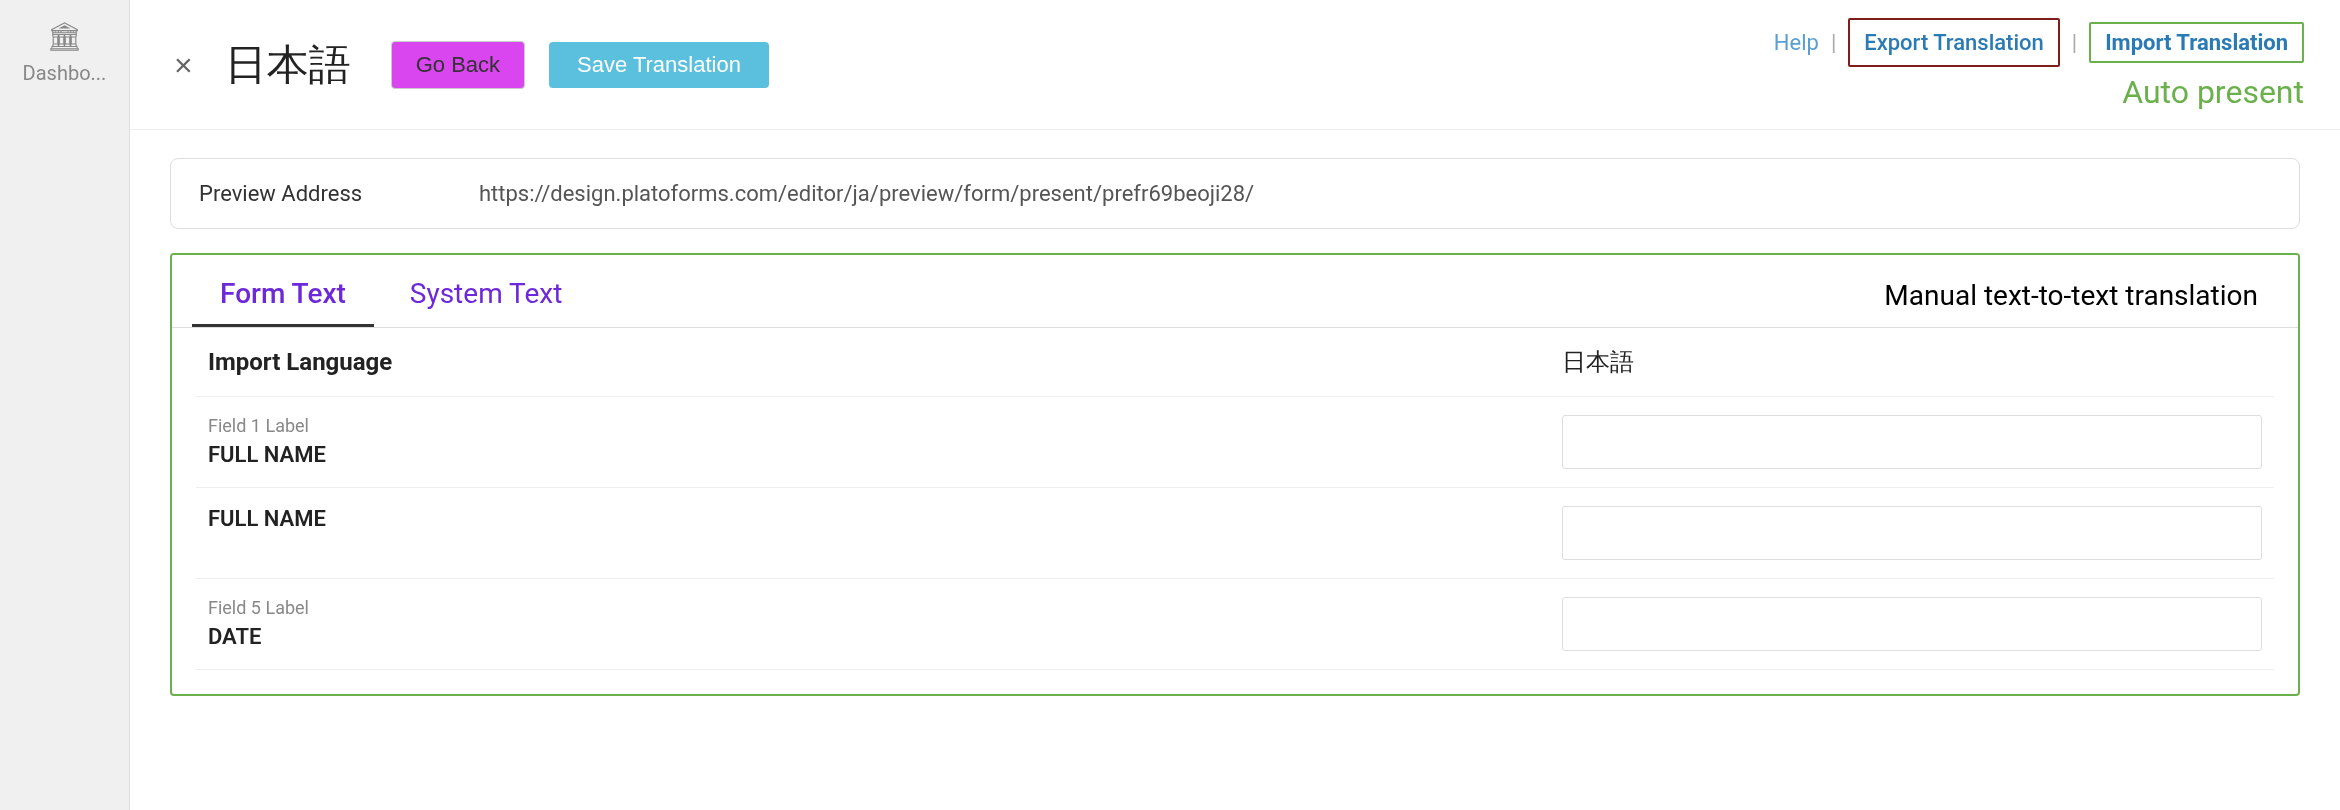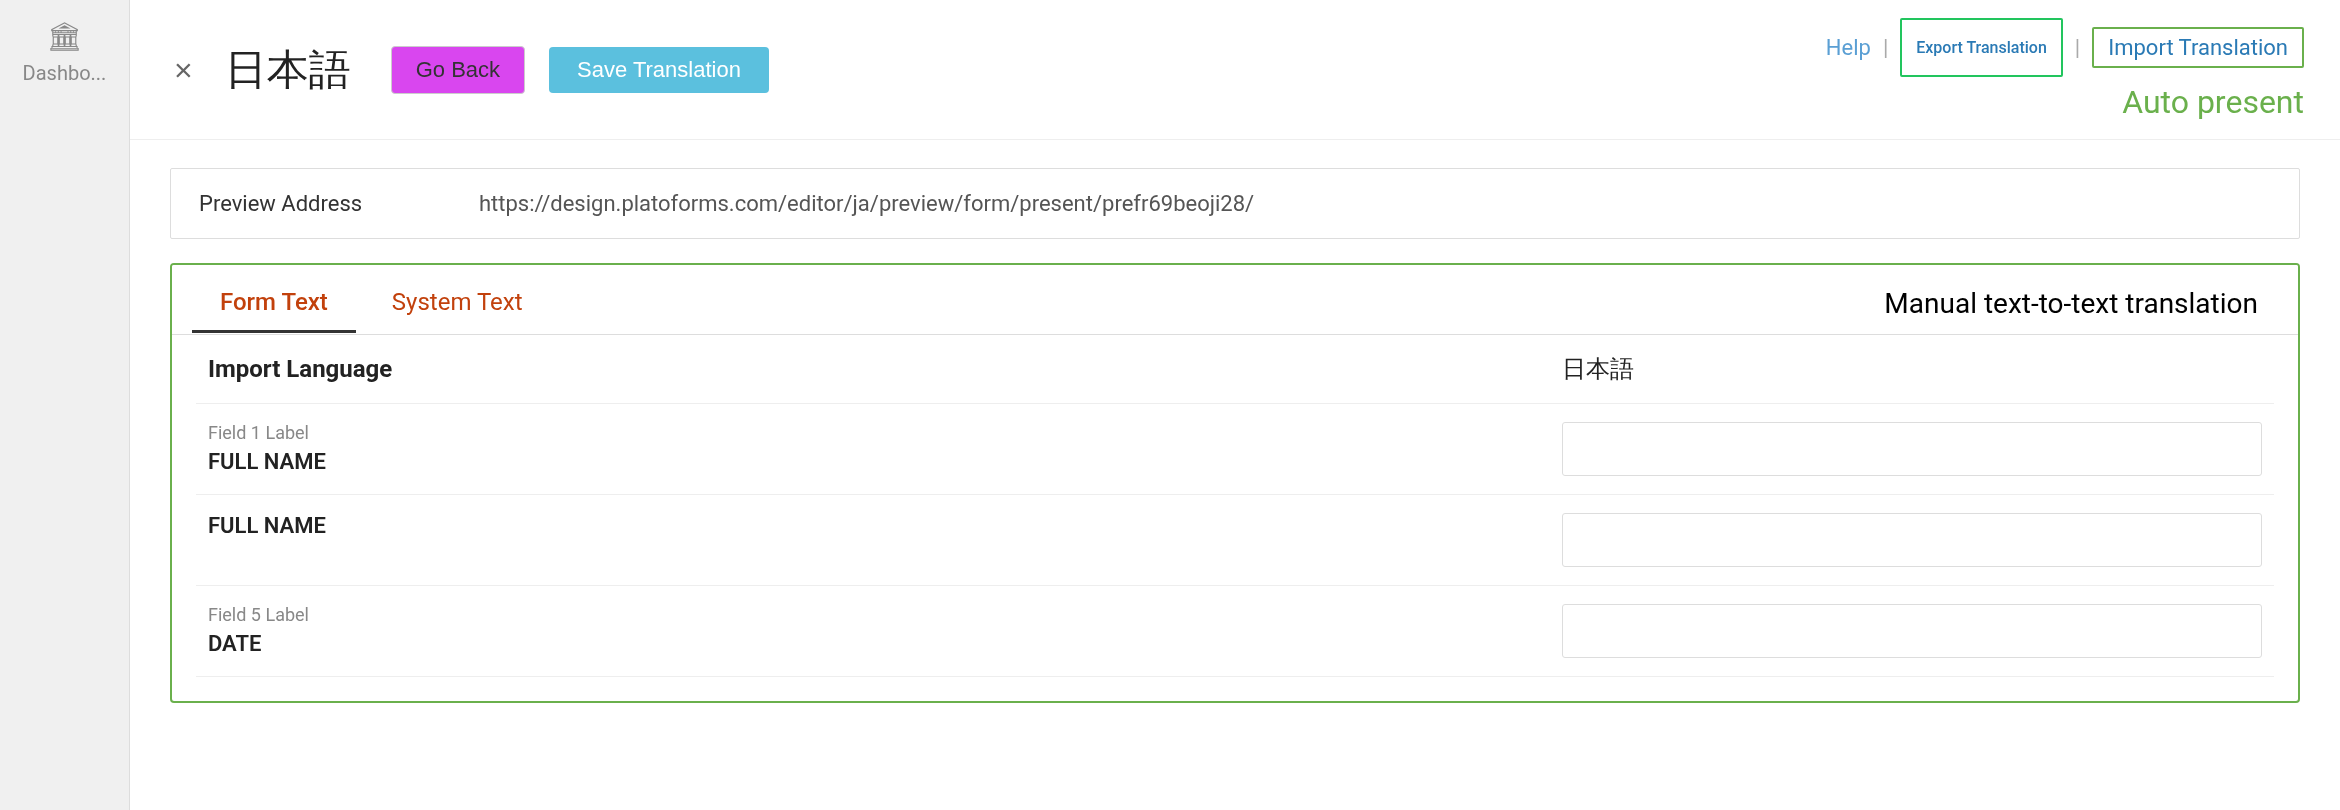--- a/index.html
+++ b/index.html
@@ -108,33 +108,33 @@
       font-size: 22px;
       color: #5a9fd4;
       text-decoration: none;
     }
     .separator {
       font-size: 22px;
       color: #aaa;
       margin: 0 4px;
     }
     .export-link {
-      font-size: 16px;
+      font-size: 22px;
       color: #2a7ab5;
       text-decoration: none;
       font-weight: 500;
-      border: 2px solid #22c55e;
-      padding: 18px 14px;
+      border: 2px solid #7f1d1d;
+      padding: 10px 14px;
       border-radius: 2px;
     }
     .import-link {
       font-size: 22px;
       color: #2a7ab5;
       text-decoration: none;
-      font-weight: 400;
+      font-weight: 700;
       border: 2px solid #6ab04c;
       padding: 6px 14px;
       border-radius: 2px;
     }
 
     .auto-fillout {
       font-size: 32px;
       color: #6ab04c;
       font-weight: 400;
       margin-top: 6px;
@@ -144,21 +144,21 @@
     .content {
       flex: 1;
       padding: 28px 40px;
       overflow-y: auto;
       background: #fff;
     }
 
     
     .preview-address-box {
       border: 1px solid #ddd;
-      border-radius: 2px;
+      border-radius: 8px;
       display: flex;
       align-items: center;
       padding: 22px 28px;
       margin-bottom: 24px;
       font-size: 22px;
     }
     .preview-address-label {
       font-size: 22px;
       color: #333;
       min-width: 280px;
@@ -181,23 +181,23 @@
     .tabs-header {
       display: flex;
       align-items: center;
       border-bottom: 1px solid #ddd;
       background: #fff;
       padding: 0 20px;
       padding-top: 8px;
     }
     .tab {
       padding: 14px 28px;
-      font-size: 24px;
+      font-size: 28px;
       cursor: pointer;
-      color: #c2410c;
+      color: #6d28d9;
       border-bottom: 3px solid transparent;
       margin-right: 8px;
     }
     .tab.active {
       border-bottom: 3px solid #333;
       font-weight: 500;
     }
     .tab-spacer { flex: 1; }
     .manual-translation-label {
       font-size: 28px;

